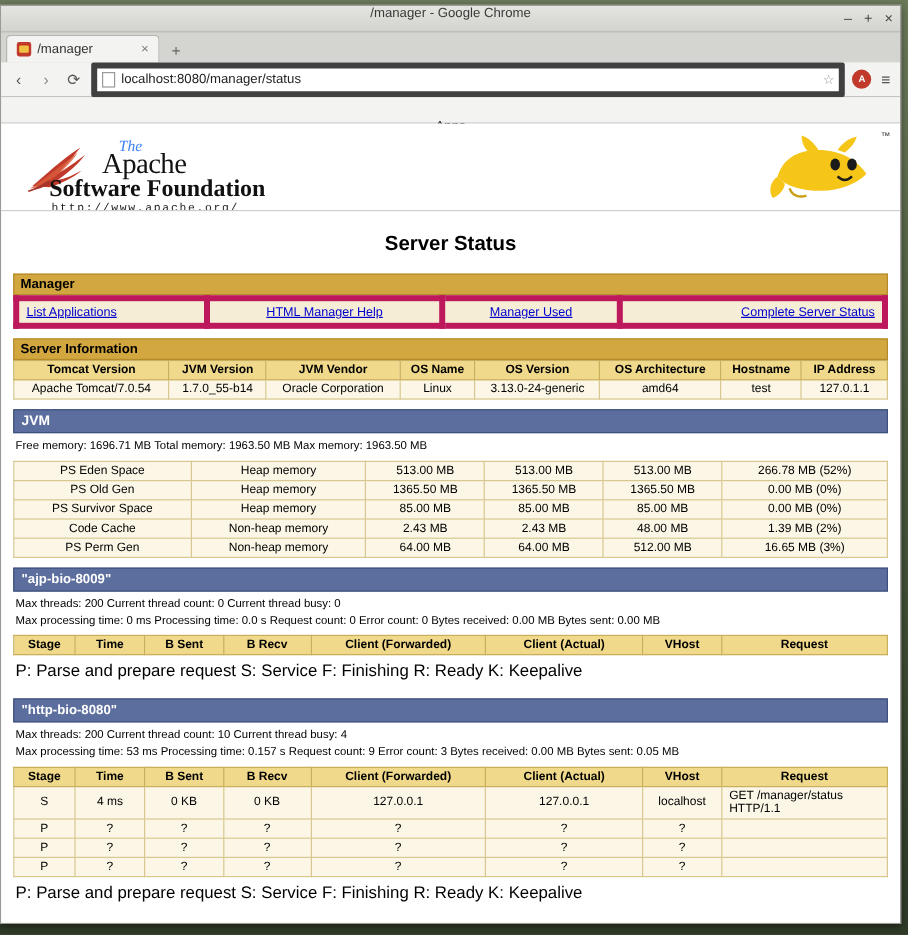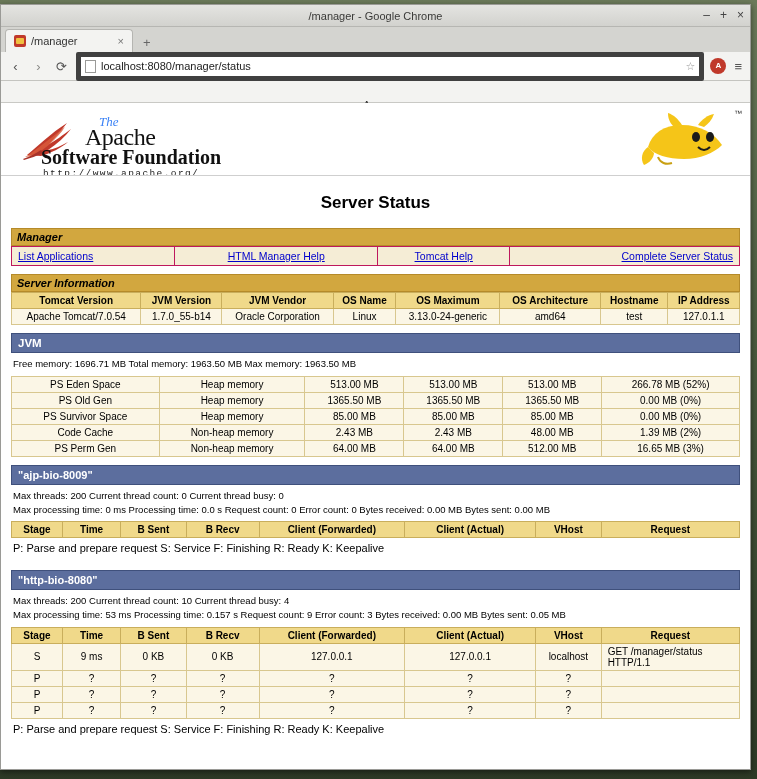--- a/index.html
+++ b/index.html
@@ -28,21 +28,20 @@
     box-shadow: 0 2px 6px rgba(0,0,0,.5);
     display: flex;
     flex-direction: column;
   }
 
   .titlebar {
     height: 21px;
     background: linear-gradient(#e4e4e1, #d2d2ce);
     border-bottom: 1px solid #b6b6b2;
     display: flex;
-    align-items: center;
     justify-content: center;
     position: relative;
     font-size: 11px;
     color: #3a3a38;
   }
   .winbtns {
     position: absolute;
     right: 6px;
     top: 2px;
     display: flex;
@@ -269,28 +268,27 @@
   table.t {
     width: 100%;
     border-collapse: collapse;
     font-size: 10.5px;
     margin-bottom: 0;
   }
   .sectionhead {
     background: #d2a73f;
     border: 1px solid #b58a2a;
     font-weight: bold;
-    font-style: italic;
     font-size: 11px;
     padding: 2px 5px;
     color: #000;
   }
   .navrow td {
     background: #f5edd6;
-    border: 1px solid #be185d;
+    border: 5px solid #be185d;
     padding: 3px 6px;
     font-size: 10.5px;
   }
   .navrow a { color: #00c; text-decoration: underline; }
   .nav-left { text-align: left; }
   .nav-center { text-align: center; }
   .nav-right { text-align: right; }
 
   .tbl-wrap { margin-bottom: 8px; }
 
@@ -327,21 +325,21 @@
   }
   .bluebar.small { font-size: 11px; }
 
   .freetext {
     font-size: 9.5px;
     color: #000;
     padding: 4px 2px 5px 2px;
     line-height: 1.45;
   }
   .legend {
-    font-size: 11px;
+    font-size: 14px;
     padding: 4px 2px 8px 2px;
   }
 </style>
 </head>
 <body>
 
 <div class="window">
 
   <div class="titlebar">
     <span>/manager - Google Chrome</span>
@@ -414,37 +412,37 @@
 
       <div class="content">
 
         <div class="tbl-wrap">
           <div class="sectionhead">Manager</div>
           <table class="t">
             <tbody>
                 <tr class="navrow">
               <td class="nav-left"><a href="#">List Applications</a></td>
               <td class="nav-center"><a href="#">HTML Manager Help</a></td>
-              <td class="nav-center"><a href="#">Tomcat Help</a></td>
+              <td class="nav-center"><a href="#">Manager Used</a></td>
               <td class="nav-right"><a href="#">Complete Server Status</a></td>
             </tr>
           </tbody>
             </table>
         </div>
 
         <div class="tbl-wrap">
           <div class="sectionhead">Server Information</div>
           <table class="data">
             <tbody>
                 <tr>
               <th>Tomcat Version</th>
               <th>JVM Version</th>
               <th>JVM Vendor</th>
               <th>OS Name</th>
-              <th>OS Maximum</th>
+              <th>OS Version</th>
               <th>OS Architecture</th>
               <th>Hostname</th>
               <th>IP Address</th>
             </tr>
             <tr>
               <td>Apache Tomcat/7.0.54</td>
               <td>1.7.0_55-b14</td>
               <td>Oracle Corporation</td>
               <td>Linux</td>
               <td>3.13.0-24-generic</td>
@@ -541,21 +539,21 @@
               <th style="width:8%">Time</th>
               <th style="width:9%">B Sent</th>
               <th style="width:10%">B Recv</th>
               <th style="width:20%">Client (Forwarded)</th>
               <th style="width:18%">Client (Actual)</th>
               <th style="width:9%">VHost</th>
               <th>Request</th>
             </tr>
             <tr>
               <td>S</td>
-              <td>9 ms</td>
+              <td>4 ms</td>
               <td>0 KB</td>
               <td>0 KB</td>
               <td>127.0.0.1</td>
               <td>127.0.0.1</td>
               <td>localhost</td>
               <td style="text-align:left;padding-left:6px">GET /manager/status HTTP/1.1</td>
             </tr>
             <tr>
               <td>P</td>
               <td>?</td>

